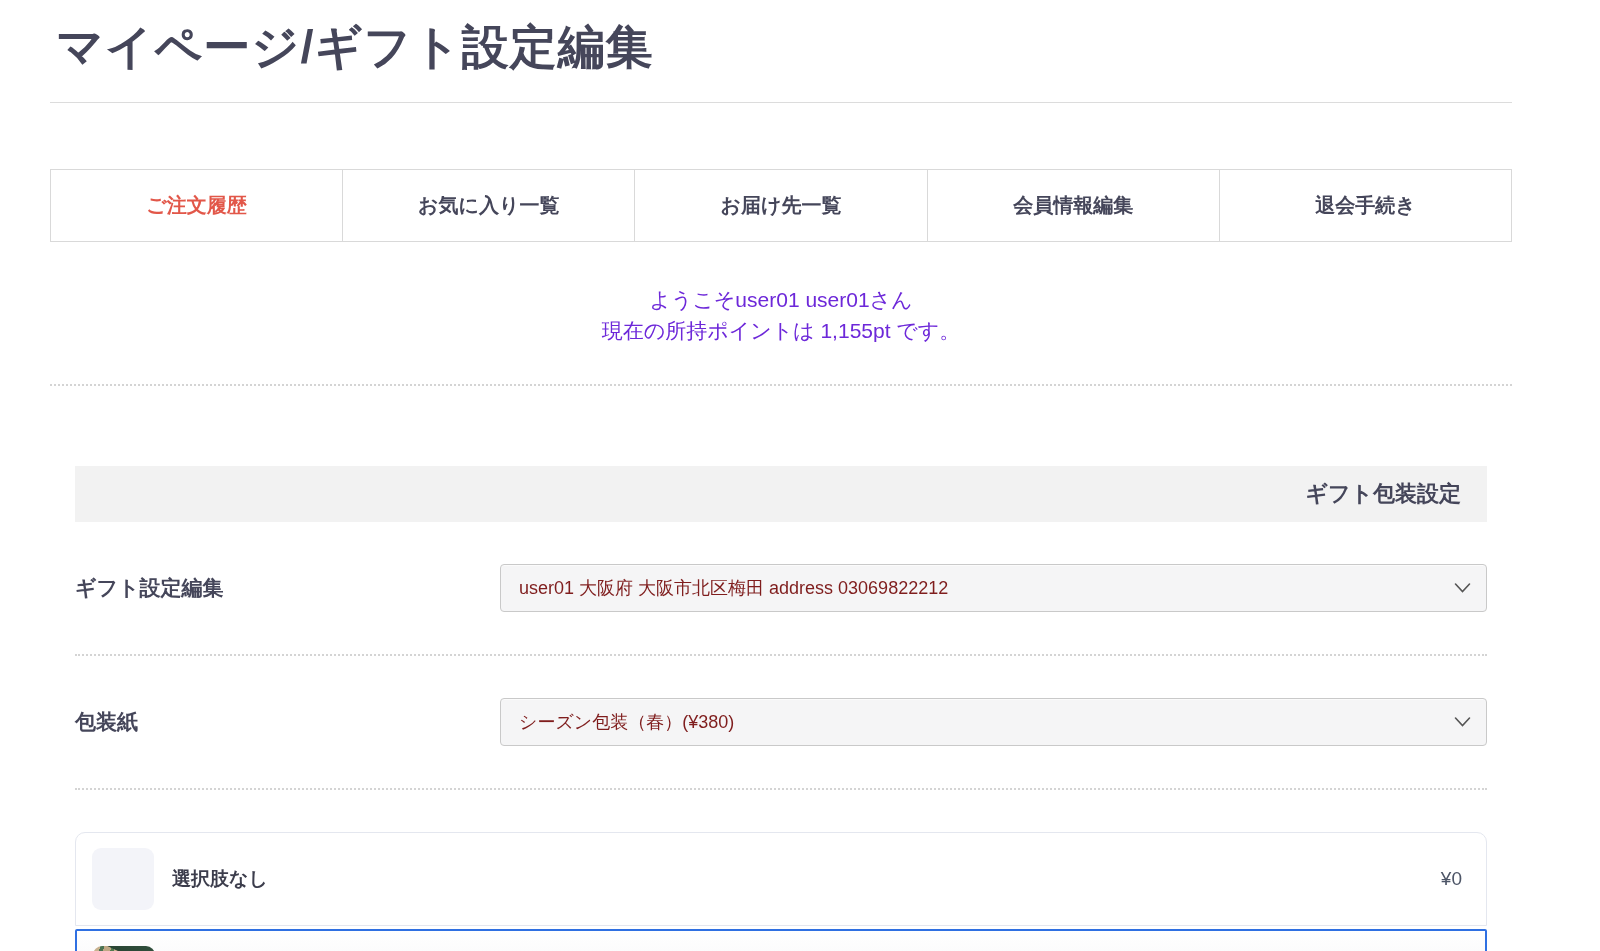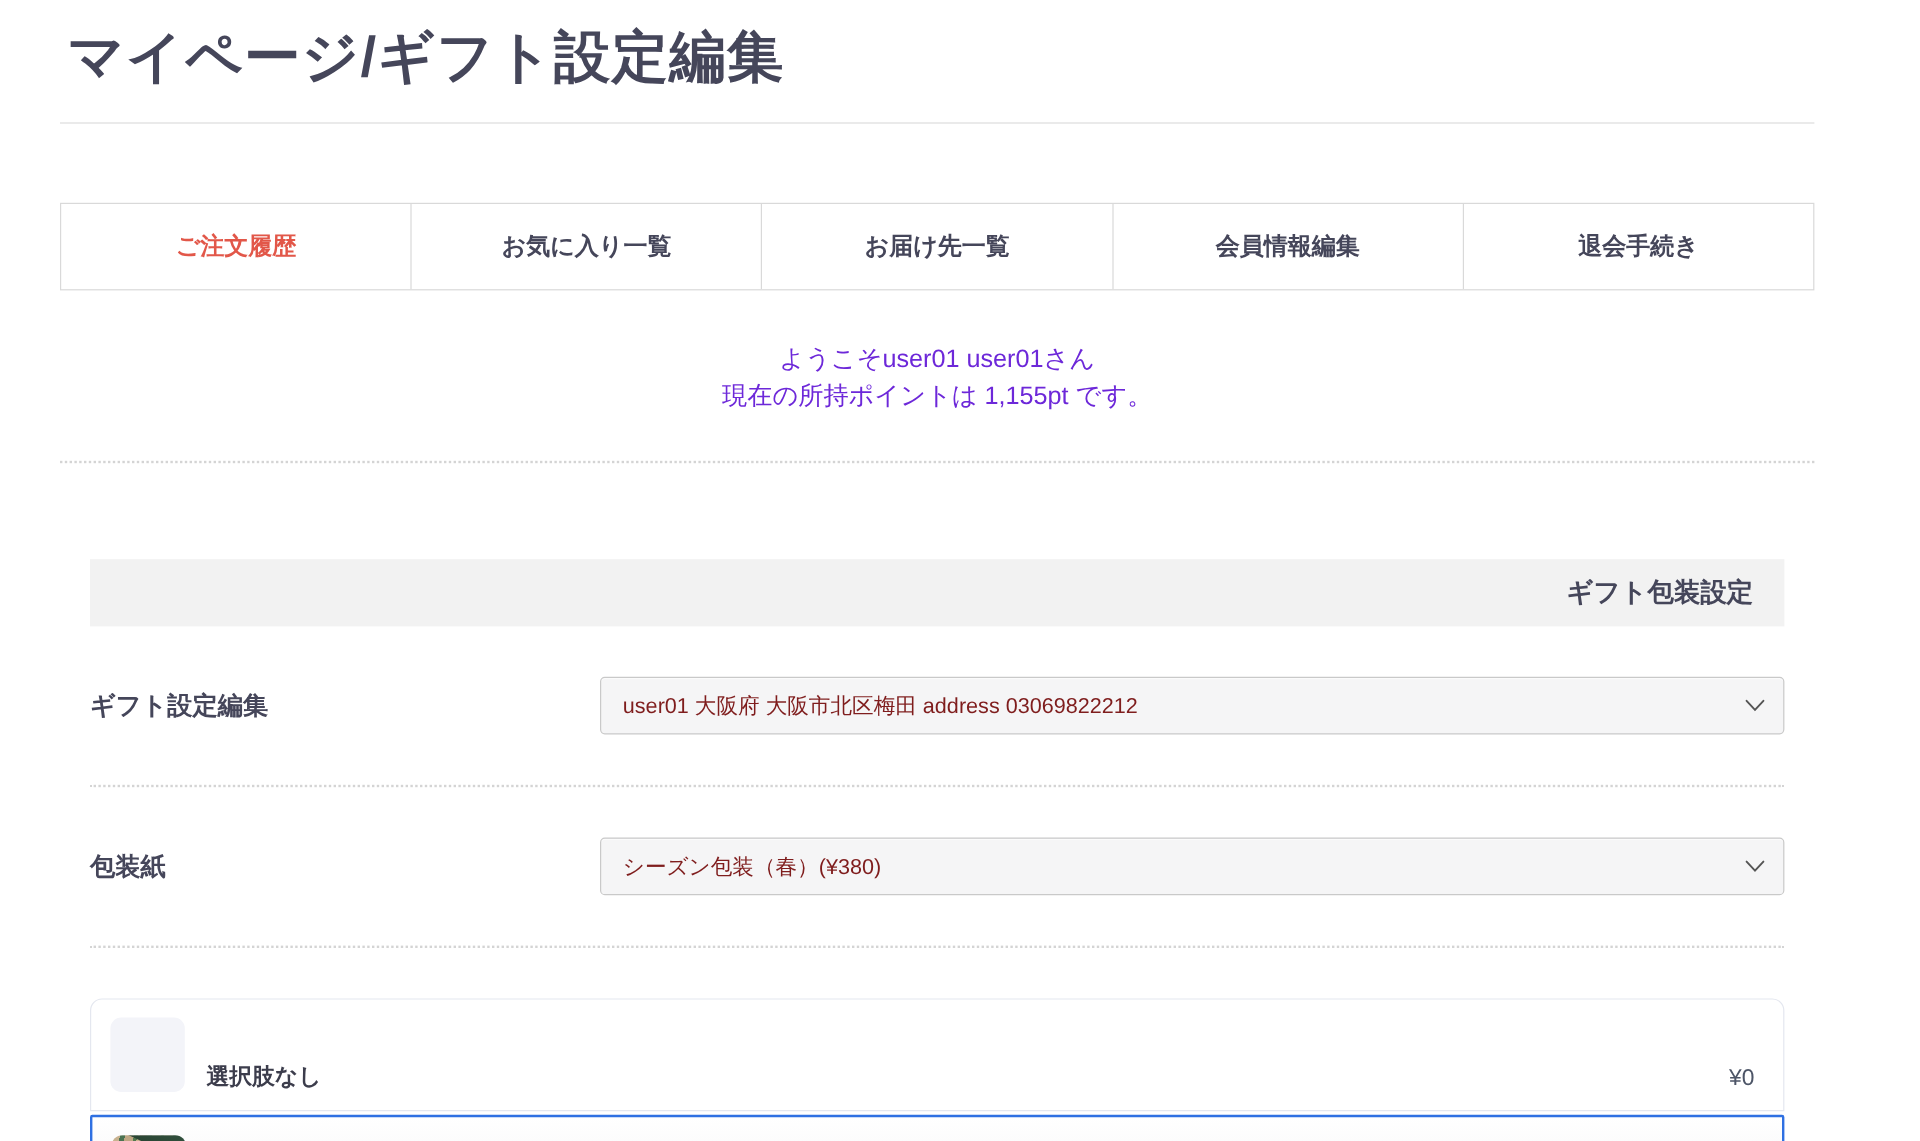--- a/index.html
+++ b/index.html
@@ -60,21 +60,21 @@
     font-family:inherit;font-size:18px;color:#7f1d1d;padding:0 44px 0 18px;
     box-shadow:inset 0 1px 0 rgba(255,255,255,.6);
   }
   .chevron{
     position:absolute;right:16px;top:50%;transform:translateY(-50%);
     pointer-events:none;display:flex;align-items:center;
   }
 
   .options{flex:1;}
   .option{
-    display:flex;align-items:flex-end;gap:18px;padding:15px 16px;
+    display:flex;align-items:center;gap:18px;padding:15px 16px;
     border:1px solid #e4e7ef;background:#fff;cursor:pointer;
   }
   .option.first{border-radius:10px 10px 0 0;}
   .option.selected{
     border:2px solid var(--selected-blue);border-radius:2px;margin-top:3px;
     background:linear-gradient(180deg,#ffffff 0%,#f7f7f8 55%,#e9e9ec 100%);
   }
   .thumb{width:62px;height:62px;border-radius:9px;flex-shrink:0;}
   .thumb.placeholder{background:#f3f4f9;}
   .thumb.photo{

